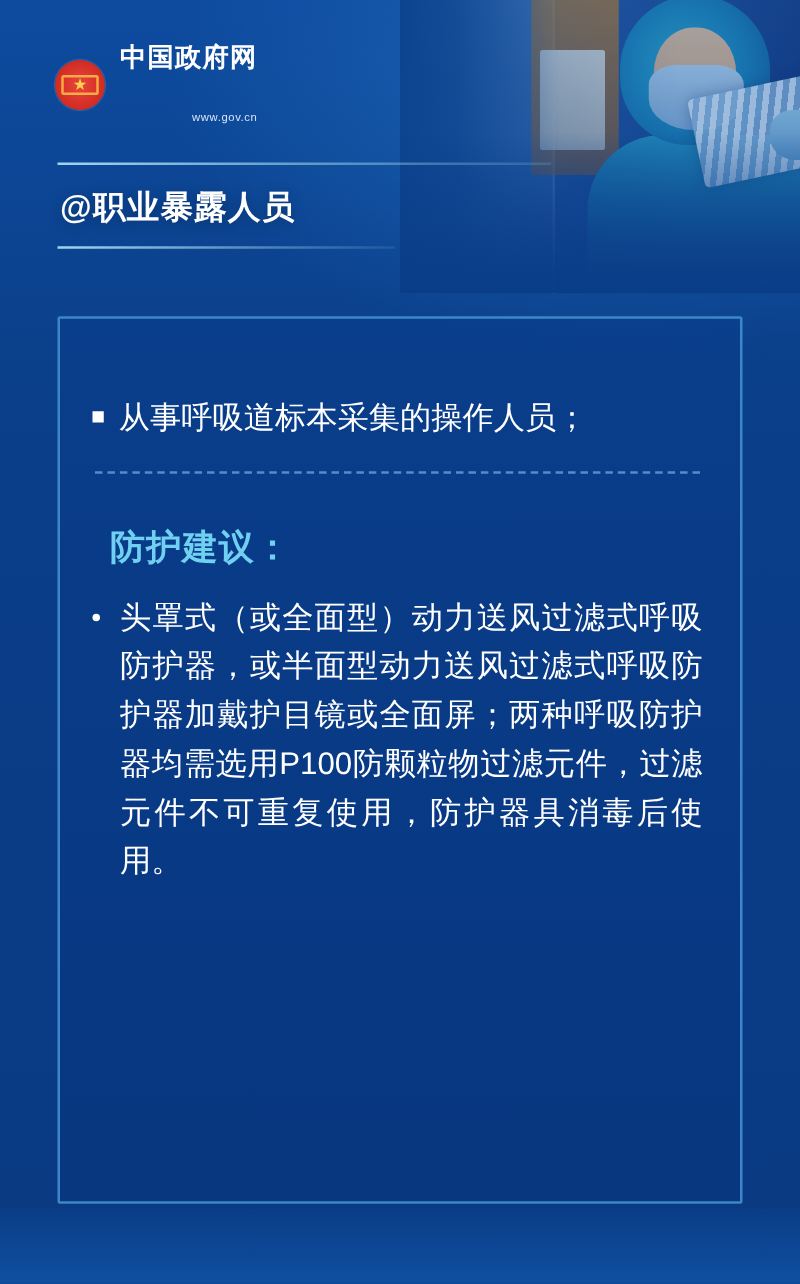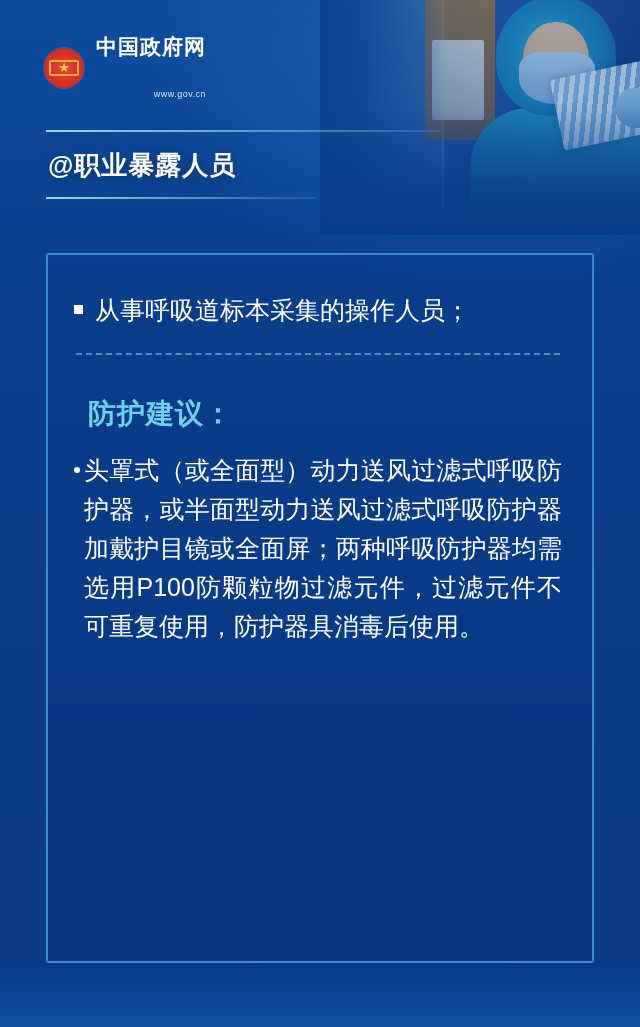--- a/index.html
+++ b/index.html
@@ -201,20 +201,21 @@
   }
 
   ul.bullets { list-style: none; }
   ul.bullets li {
     display: flex;
     gap: 12px;
     color: #ffffff;
     font-size: 25px;
     line-height: 1.52;
     margin-bottom: 14px;
+    margin-top: 24px;
   }
   ul.bullets li .sq {
     flex: none;
     width: 9px; height: 9px;
     background: #ffffff;
     margin-top: 14px;
   }
   ul.bullets li .txt {
     text-align: justify;
     text-justify: inter-ideograph;
@@ -230,21 +231,21 @@
     color: #6fd0f2;
     font-size: 28px;
     font-weight: bold;
     margin: 40px 0 18px 14px;
     letter-spacing: 1px;
   }
 
   ul.dots { list-style: none; }
   ul.dots li {
     display: flex;
-    gap: 4px;
+    gap: 16px;
     color: #ffffff;
     font-size: 25px;
     line-height: 1.56;
   }
   ul.dots li .dot {
     flex: none;
     width: 6px; height: 6px;
     border-radius: 50%;
     background: #ffffff;
     margin-top: 16px;

